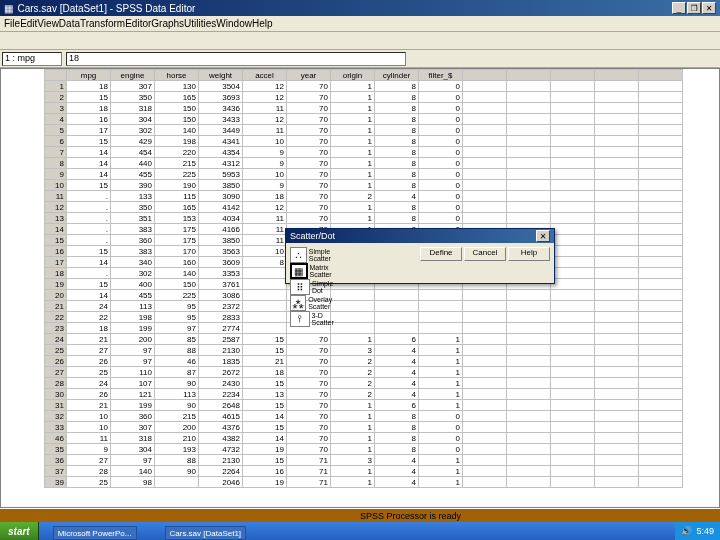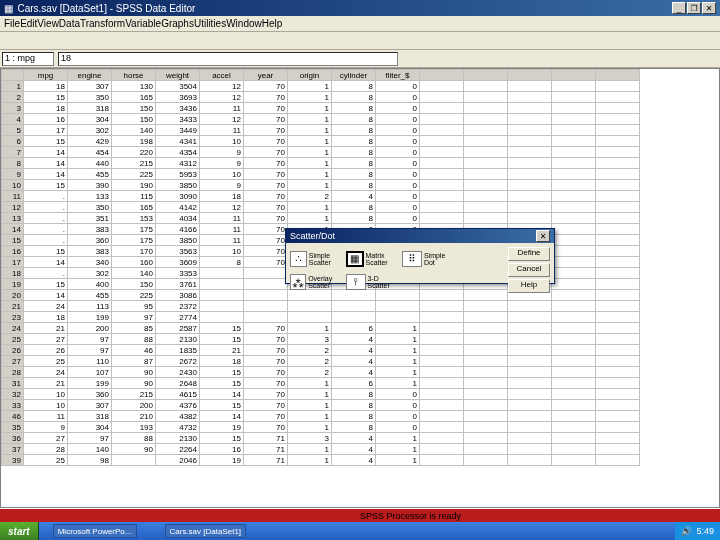--- a/index.html
+++ b/index.html
@@ -10,50 +10,50 @@
 .titlebar .wincontrols { display: flex; gap: 1px; }
 .winbtn { width: 14px; height: 12px; background: #d4d0c8; border: 1px solid #fff; border-right-color: #404040; border-bottom-color: #404040; font-size: 8px; display: flex; align-items: center; justify-content: center; color: #000; }
 
 .menubar { background: #ece9d8; height: 16px; display: flex; align-items: center; padding: 0 4px; font-size: 10px; border-bottom: 1px solid #aca899; }
 .menubar span { cursor: default; }
 
 .toolbar { background: #ece9d8; height: 18px; border-bottom: 1px solid #aca899; display: flex; align-items: center; padding: 0 4px; gap: 2px; }
 .tbbtn { width: 16px; height: 14px; background: #ece9d8; border: 1px solid transparent; }
 
 .cellbar { background: #ece9d8; height: 18px; display: flex; align-items: center; border-bottom: 1px solid #aca899; padding: 2px; gap: 4px; }
-.cellname { width: 52px; height: 14px; background: #fff; border: 1px inset #808080; font-size: 9px; padding: 0 2px; }
+.cellname { width: 60px; height: 14px; background: #fff; border: 1px inset #808080; font-size: 9px; padding: 0 2px; }
 .cellvalue { width: 340px; height: 14px; background: #fff; border: 1px inset #808080; font-size: 9px; padding: 0 2px; }
 
 .grid { background: #fff; position: relative; height: 440px; overflow: hidden; border: 1px solid #808080; }
-table { border-collapse: collapse; table-layout: fixed; }
+table { border-collapse: collapse; table-layout: fixed; margin-left: 43px; }
 th, td { border: 1px solid #c0c0c0; height: 11px; font-size: 8px; padding: 0 2px; overflow: hidden; white-space: nowrap; }
 th { background: #d4d0c8; text-align: center; font-weight: normal; }
 th.rowhead { width: 22px; text-align: right; background: #d4d0c8; }
 th.colhead { width: 44px; }
 td { text-align: right; }
 
 .sheet-tabs { position: absolute; bottom: 18px; left: 2px; background: #ece9d8; height: 14px; display: flex; align-items: center; font-size: 9px; }
 .sheet-tabs .navbtn { width: 12px; height: 12px; background: #d4d0c8; border: 1px solid #808080; display: inline-flex; align-items: center; justify-content: center; font-size: 7px; }
 .sheet-tabs .tab { background: #fff; border: 1px solid #808080; border-bottom: none; padding: 0 6px; height: 12px; }
 
-.statusbar { position: absolute; bottom: 18px; right: 0; left: 0; height: 14px; background: #b91c1c; border-top: 1px solid #fff; display: flex; align-items: center; font-size: 9px; padding: 0 4px; justify-content: center; }
+.statusbar { position: absolute; bottom: 18px; right: 0; left: 0; height: 14px; background: #a16207; border-top: 1px solid #fff; display: flex; align-items: center; font-size: 9px; padding: 0 4px; justify-content: center; }
 .statusbar .msg { position: absolute; left: 360px; }
 
-.taskbar { position: absolute; bottom: 0; left: 0; right: 0; height: 18px; background: linear-gradient(to bottom, #3a80e0, #2560c0); display: flex; align-items: center; padding: 0; }
+.taskbar { position: absolute; bottom: 0; left: 0; right: 0; height: 18px; background: linear-gradient(to bottom, #3a80e0, #2560c0); display: flex; align-items: flex-end; padding: 0; }
 .startbtn { background: linear-gradient(to bottom, #5bb030, #3a8020); color: #fff; height: 18px; padding: 0 8px; font-weight: bold; font-size: 10px; font-style: italic; display: flex; align-items: center; border-right: 1px solid #1a4010; }
 .taskitem { background: #3a6fc0; border: 1px solid #2050a0; height: 14px; margin: 0 14px; padding: 0 4px; color: #fff; font-size: 8px; display: flex; align-items: center; }
 .tray { margin-left: auto; background: #1a90e0; height: 18px; padding: 0 6px; color: #fff; font-size: 9px; display: flex; align-items: center; gap: 4px; }
 
 .dialog { position: absolute; top: 228px; left: 285px; width: 270px; height: 56px; background: #ece9d8; border: 1px solid #0a2460; box-shadow: 2px 2px 4px rgba(0,0,0,0.4); }
 .dialog .dtitle { background: linear-gradient(to right, #0a2460, #3a6ea5); height: 14px; color: #fff; font-size: 9px; padding: 0 4px; display: flex; align-items: center; justify-content: space-between; }
 .dialog .dbody { display: flex; padding: 4px; gap: 2px; }
 .dialog .opt { display: flex; align-items: center; gap: 2px; width: 56px; font-size: 7px; }
 .dialog .opt .icon { width: 20px; height: 16px; background: #fff; border: 1px solid #808080; display: flex; align-items: center; justify-content: center; font-size: 10px; }
 .dialog .opt.selected .icon { border: 2px solid #000; }
-.dialog .dbtns { display: flex; flex-direction: column; gap: 2px; margin-left: 40px; }
+.dialog .dbtns { display: flex; flex-direction: row; gap: 2px; margin-left: 40px; }
 .dialog .dbtn { width: 42px; height: 14px; background: #ece9d8; border: 1px solid #808080; border-top-color: #fff; border-left-color: #fff; font-size: 8px; text-align: center; }
 </style>
 </head>
 <body>
 
 <div class="titlebar">
   <div class="left">
     <span>▦</span>
     <span>Cars.sav [DataSet1] - SPSS Data Editor</span>
   </div>
@@ -63,21 +63,21 @@
     <div class="winbtn">✕</div>
   </div>
 </div>
 
 <div class="menubar">
   <span>File</span>
   <span>Edit</span>
   <span>View</span>
   <span>Data</span>
   <span>Transform</span>
-  <span>Variable</span>
+  <span>Editor</span>
   <span>Graphs</span>
   <span>Utilities</span>
   <span>Window</span>
   <span>Help</span>
 </div>
 
 <div class="toolbar">
   <div class="tbbtn"></div>
   <div class="tbbtn"></div>
   <div class="tbbtn"></div>
@@ -461,20 +461,37 @@
           <td></td>
           <td></td>
           <td></td>
           <td></td>
           <td></td>
           <td></td>
           <td></td>
           <td></td>
         </tr>
         <tr>
+          <th class="rowhead">22</th>
+          <td>22</td>
+          <td>198</td>
+          <td>95</td>
+          <td>2833</td>
+          <td></td>
+          <td></td>
+          <td></td>
+          <td></td>
+          <td></td>
+          <td></td>
+          <td></td>
+          <td></td>
+          <td></td>
+          <td></td>
+        </tr>
+        <tr>
           <th class="rowhead">23</th>
           <td>18</td>
           <td>199</td>
           <td>97</td>
           <td>2774</td>
           <td></td>
           <td></td>
           <td></td>
           <td></td>
           <td></td>
@@ -552,20 +569,37 @@
           <td></td>
           <td></td>
         </tr>
         <tr>
           <th class="rowhead">28</th>
           <td>24</td>
           <td>107</td>
           <td>90</td>
           <td>2430</td>
           <td>15</td>
+          <td>70</td>
+          <td>2</td>
+          <td>4</td>
+          <td>1</td>
+          <td></td>
+          <td></td>
+          <td></td>
+          <td></td>
+          <td></td>
+        </tr>
+        <tr>
+          <th class="rowhead">30</th>
+          <td>26</td>
+          <td>121</td>
+          <td>113</td>
+          <td>2234</td>
+          <td>13</td>
           <td>70</td>
           <td>2</td>
           <td>4</td>
           <td>1</td>
           <td></td>
           <td></td>
           <td></td>
           <td></td>
           <td></td>
         </tr>

